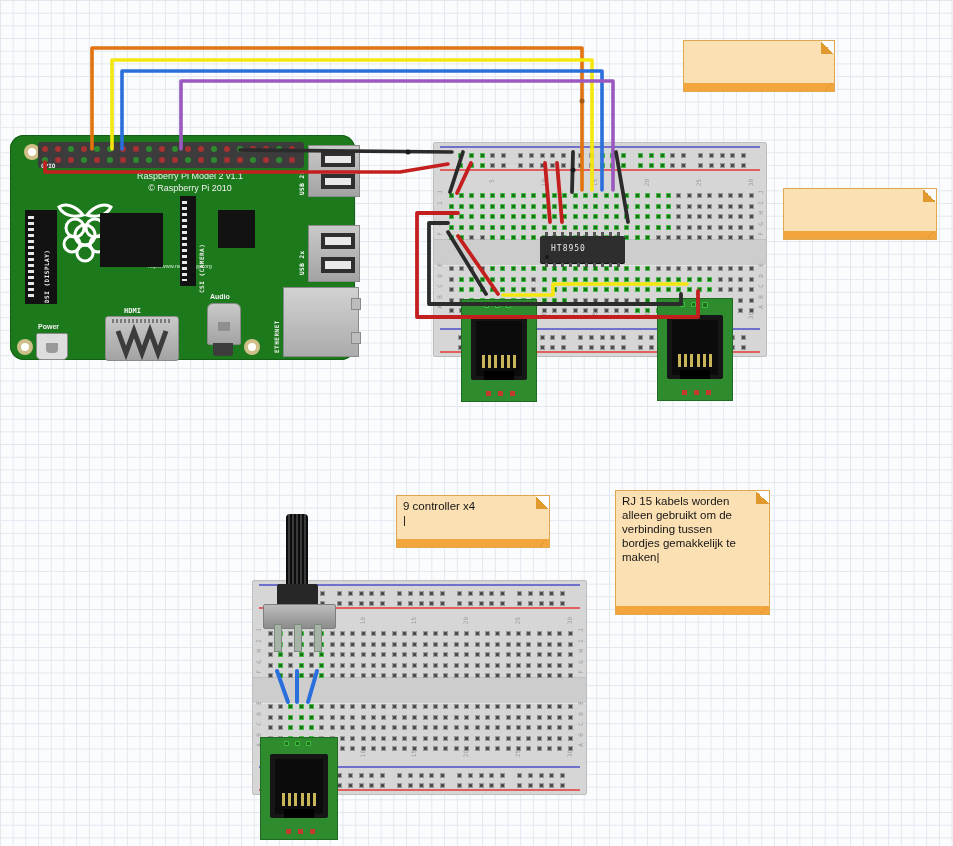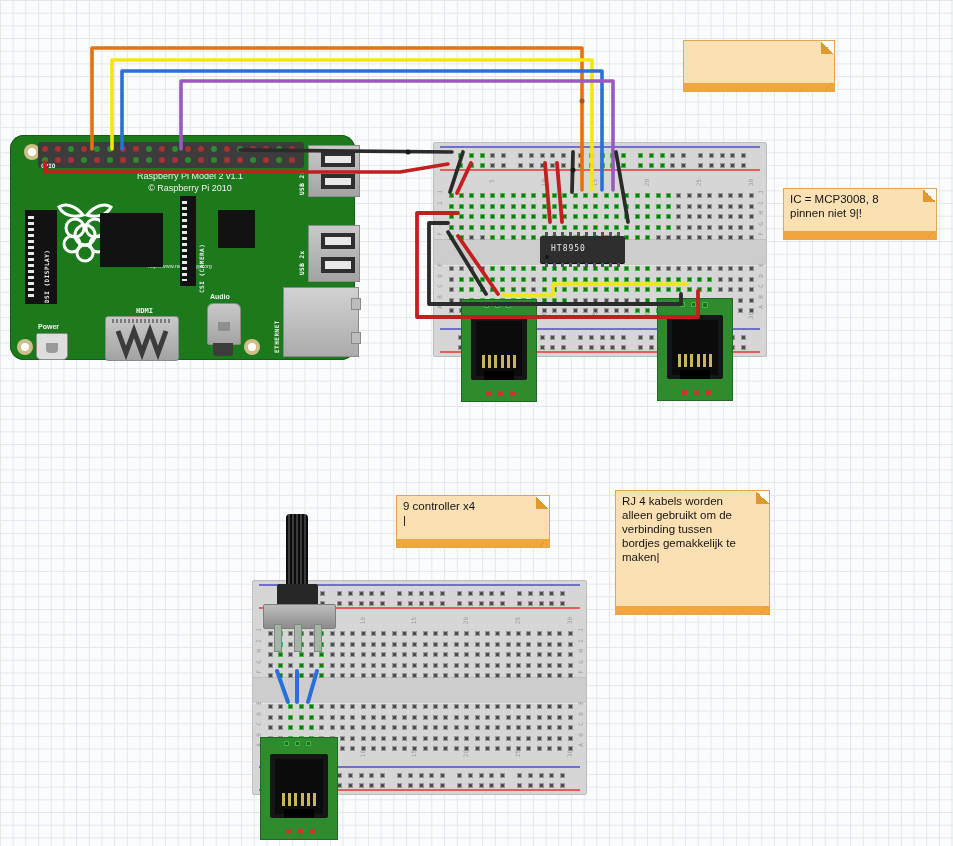--- a/index.html
+++ b/index.html
@@ -152,21 +152,21 @@
       <div class="abs stripes" style="left:2px;top:5px;width:5px;bottom:5px;"></div>
     </div>
     <div class="vlab" style="left:188px;top:66px;height:92px;">CSI (CAMERA)</div>
 
     <div class="sscreen" style="left:200px;top:158px;font-size:7px;font-weight:bold;">Audio</div>
     <div class="port" style="left:197px;top:168px;width:32px;height:40px;border-radius:6px 6px 2px 2px;">
       <div class="abs" style="left:10px;top:18px;width:12px;height:9px;background:#8f8f8f;"></div>
     </div>
     <div class="abs" style="left:203px;top:208px;width:20px;height:13px;background:#3d3d3d;border-radius:0 0 3px 3px;"></div>
 
-    <div class="sscreen" style="left:126px;top:172px;font:bold 7px 'DejaVu Sans Mono',monospace;">HDMI</div>
+    <div class="sscreen" style="left:114px;top:172px;font:bold 7px 'DejaVu Sans Mono',monospace;">HDMI</div>
     <div class="port" style="left:95px;top:181px;width:72px;height:43px;border-radius:3px;">
       <div class="abs stripes" style="left:6px;top:2px;right:6px;height:4px;background-image:repeating-linear-gradient(to right,#7a7a7a 0 2px,transparent 2px 4px);"></div>
       <svg width="72" height="43">
           <path d="M12 14 L20 36 L28 14 L36 36 L44 14 L52 36 L60 14" fill="none" stroke="#3c3c3c" stroke-width="5"></path>
         </svg>
     </div>
 
     <div class="sscreen" style="left:28px;top:188px;font-size:7px;font-weight:bold;">Power</div>
     <div class="port" style="left:26px;top:198px;width:30px;height:25px;border-radius:2px 2px 5px 5px;background:#dedede;">
       <div class="abs" style="left:9px;top:9px;width:12px;height:10px;background:#9a9a9a;border-radius:0 0 4px 4px;"></div>
@@ -1203,37 +1203,35 @@
     <circle cx="582" cy="101" r="2.5" fill="#a85a12"></circle>
   </svg>
 
   <div class="note" style="left:683px;top:40px;width:152px;height:52px;">
     <div class="fold"></div>
     <div class="bar">
         <span class="grip">⋰</span>
       </div>
   </div>
   <div class="note" style="left:783px;top:188px;width:154px;height:52px;">
-    <div class="txt">IC = MCP3008, 8
-pinnen niet 9|!</div>
     <div class="fold"></div>
     <div class="bar">
         <span class="grip">⋰</span>
       </div>
   </div>
   <div class="note" style="left:396px;top:495px;width:154px;height:53px;">
     <div class="txt">9 controller  x4
 |</div>
     <div class="fold"></div>
     <div class="bar">
         <span class="grip">⋰</span>
       </div>
   </div>
   <div class="note" style="left:615px;top:490px;width:155px;height:125px;">
-    <div class="txt">RJ 4 kabels worden
+    <div class="txt">RJ 15 kabels worden
 alleen gebruikt om de
 verbinding tussen
 bordjes gemakkelijk te
 maken|</div>
     <div class="fold"></div>
     <div class="bar">
         <span class="grip">⋰</span>
       </div>
   </div>
 </div>

